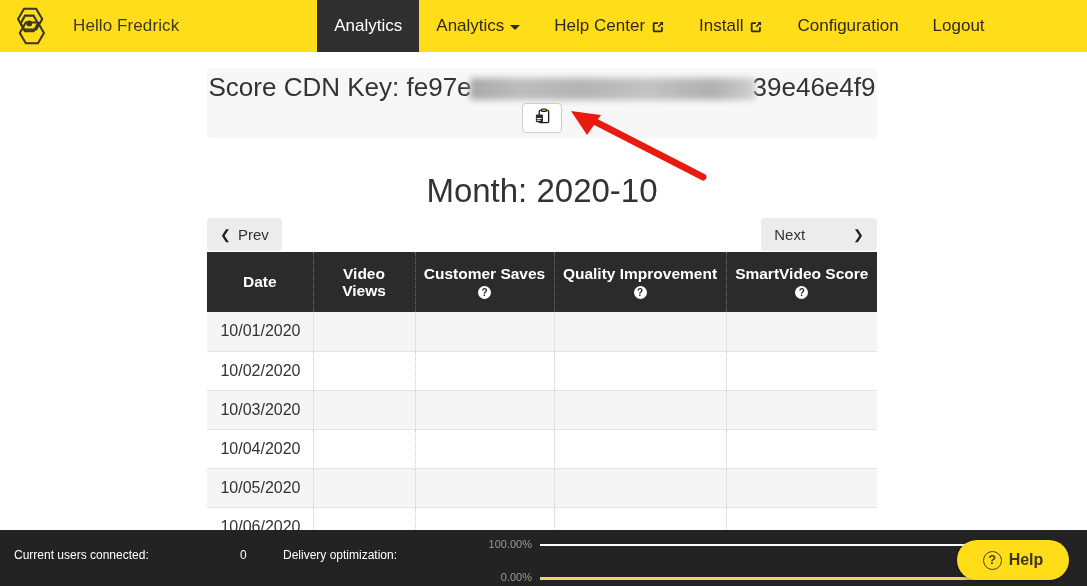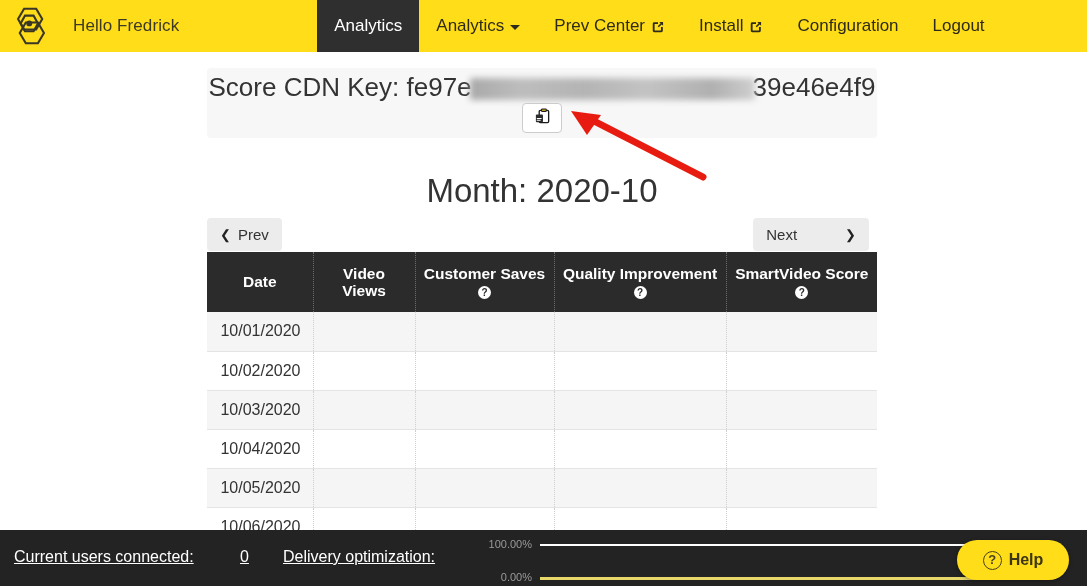--- a/index.html
+++ b/index.html
@@ -103,21 +103,21 @@
   .pg-btn {
     position: absolute; top: 0;
     height: 33px; padding: 0 13px;
     background: #ececec; border: none; border-radius: 4px;
     font-size: 15px; color: #333333;
     display: flex; align-items: center; gap: 7px;
     cursor: pointer;
     font-family: "Liberation Sans", sans-serif;
   }
   .pg-prev { left: 0; }
-  .pg-next { right: 8px; gap: 48px; }
+  .pg-next { right: 0; gap: 48px; }
   .chev { font-size: 13px; color: #222; }
 
   
   .tbl-wrap {
     position: absolute; left: 207px; top: 252px;
     width: 670px; height: 278px;
     overflow: hidden;
   }
   table.data { width: 670px; border-collapse: collapse; table-layout: fixed; }
   table.data thead th {
@@ -148,21 +148,21 @@
 
   
   .footbar {
     position: absolute; left: 0; bottom: 0;
     width: 1087px; height: 56px;
     background: #232323;
     color: #ffffff;
   }
   .foot-label {
     position: absolute; top: 18px;
-    font-size: 16px; white-space: nowrap; color: #ffffff; text-decoration: underline;
+    font-size: 12px; white-space: nowrap; color: #ffffff;
   }
   .fl-users { left: 14px; }
   .fl-count { left: 240px; }
   .fl-delivery { left: 283px; }
 
   .spark { position: absolute; left: 462px; top: 0; width: 560px; height: 56px; }
   .spark-lbl {
     position: absolute; font-size: 11px; color: #9a9a9a;
     white-space: nowrap; text-align: right; width: 70px;
   }
@@ -212,21 +212,21 @@
   </div>
   <div class="nav-items">
       <a class="nav-link active">
         <span>Analytics</span>
       </a>
       <a class="nav-link">
         <span>Analytics</span>
         <span class="caret"></span>
       </a>
       <a class="nav-link">
-        <span>Prev Center</span>
+        <span>Help Center</span>
         <span class="ext-icon"><svg viewBox="0 0 16 16" width="14" height="14">
             <path d="M2 4.2A1.7 1.7 0 0 1 3.7 2.5H8v2.1H4.1v7.3h7.3V8h2.1v4.3A1.7 1.7 0 0 1 11.8 14H3.7A1.7 1.7 0 0 1 2 12.3z" fill="#2e2b1c"></path>
             <path d="M9.4 2.2h4.4v4.4l-1.6-1.6-3.3 3.3-1.2-1.2 3.3-3.3z" fill="#2e2b1c"></path>
           </svg></span>
       </a>
       <a class="nav-link">
         <span>Install</span>
         <span class="ext-icon"><svg viewBox="0 0 16 16" width="14" height="14">
             <path d="M2 4.2A1.7 1.7 0 0 1 3.7 2.5H8v2.1H4.1v7.3h7.3V8h2.1v4.3A1.7 1.7 0 0 1 11.8 14H3.7A1.7 1.7 0 0 1 2 12.3z" fill="#2e2b1c"></path>
             <path d="M9.4 2.2h4.4v4.4l-1.6-1.6-3.3 3.3-1.2-1.2 3.3-3.3z" fill="#2e2b1c"></path>

